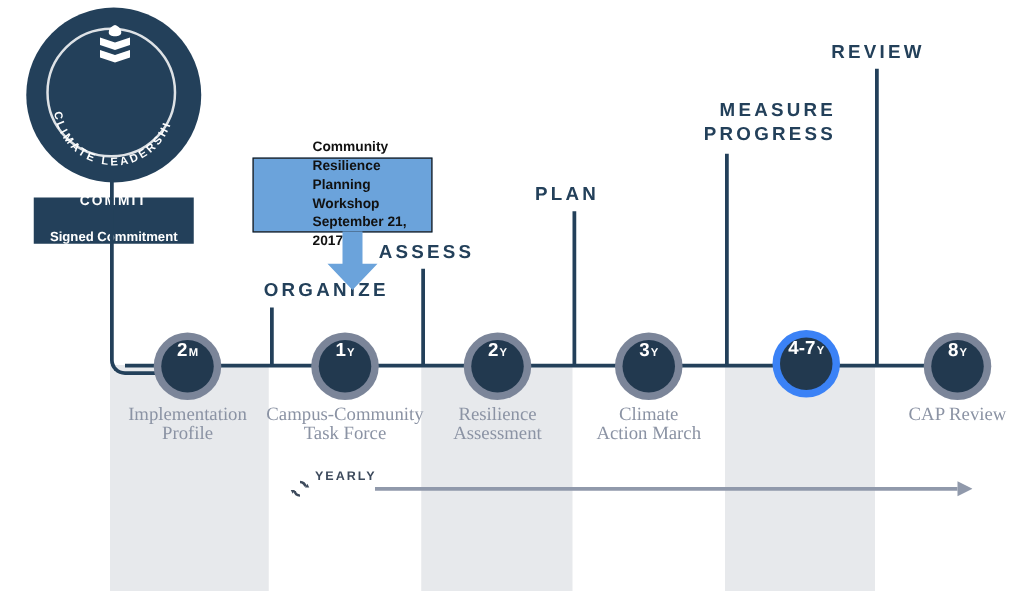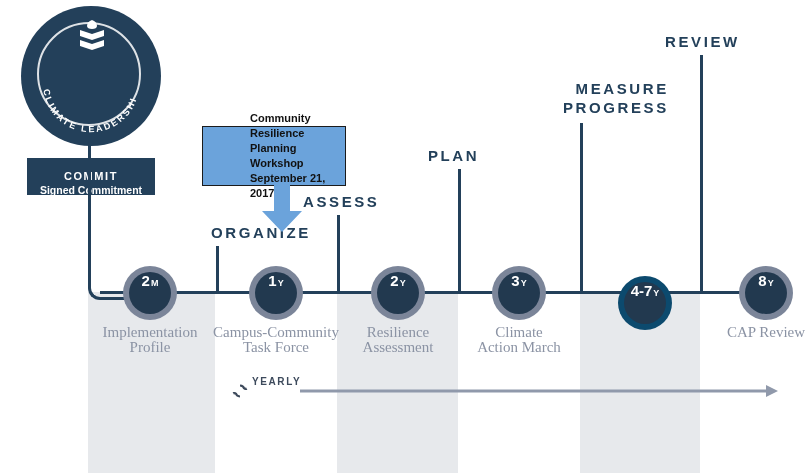--- a/index.html
+++ b/index.html
@@ -82,21 +82,21 @@
     font-size: 11px;
     font-weight: bold;
     letter-spacing: 1.6px;
     line-height: 1;
   }
   .commit-box .sub {
     color: #ffffff;
     font-size: 10.5px;
     font-weight: bold;
     line-height: 1;
-    margin-top: 3px;
+    margin-top: 18px;
   }
 
   
   .elbow {
     position: absolute;
     left: 88px;
     top: 143px;
     width: 60px;
     height: 157px;
     border-left: 3px solid #23405a;
@@ -314,21 +314,21 @@
       <div class="node-caption" style="left: 333px; top: 325px; width: 130px; color: rgb(139, 147, 164);">Resilience
 Assessment</div>
       <div class="node" style="left: 492px; top: 266px; background: rgb(123, 133, 153);">
         <div class="node-inner" style="background: rgb(34, 57, 79);">
           <span class="node-num">3</span>
           <span class="node-unit">Y</span>
         </div>
       </div>
       <div class="node-caption" style="left: 454px; top: 325px; width: 130px; color: rgb(139, 147, 164);">Climate
 Action March</div>
-      <div class="node" style="left: 618px; top: 276px; background: #0c4a6e;">
+      <div class="node" style="left: 618px; top: 264px; background: #3b82f6;">
         <div class="node-inner" style="background: rgb(34, 57, 79);">
           <span class="node-num">4-7</span>
           <span class="node-unit">Y</span>
         </div>
       </div>
       <div class="node" style="left: 739px; top: 266px; background: rgb(123, 133, 153);">
         <div class="node-inner" style="background: rgb(34, 57, 79);">
           <span class="node-num">8</span>
           <span class="node-unit">Y</span>
         </div>

